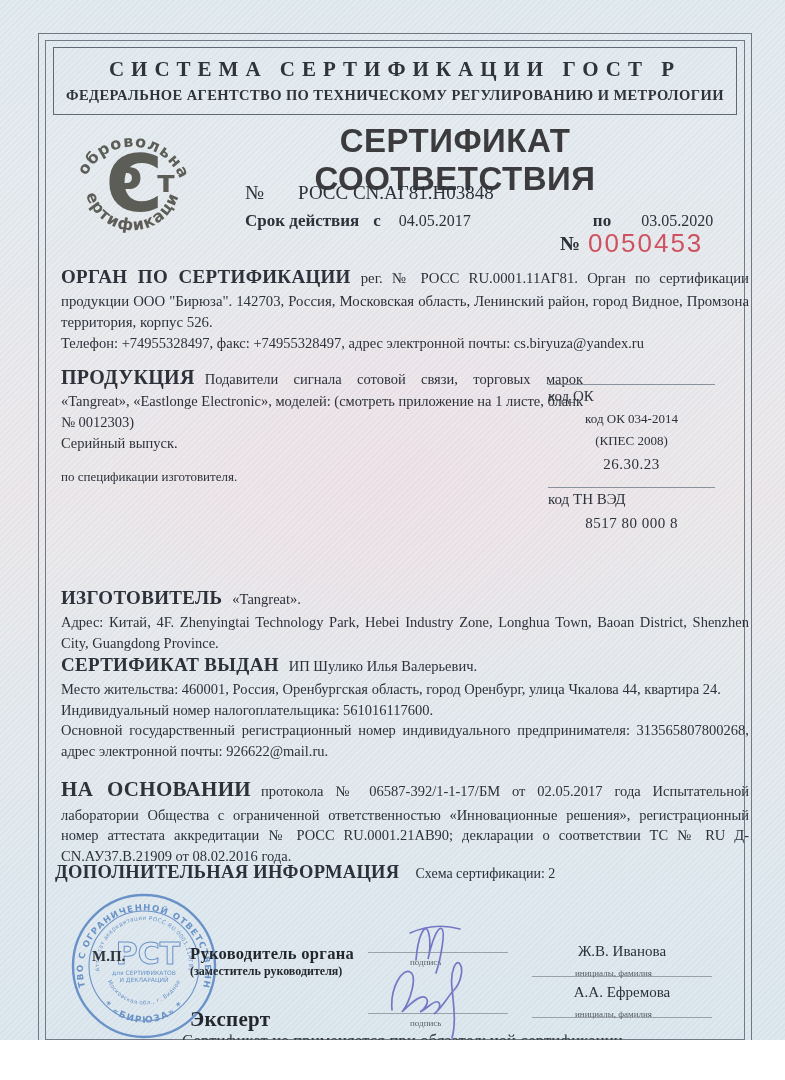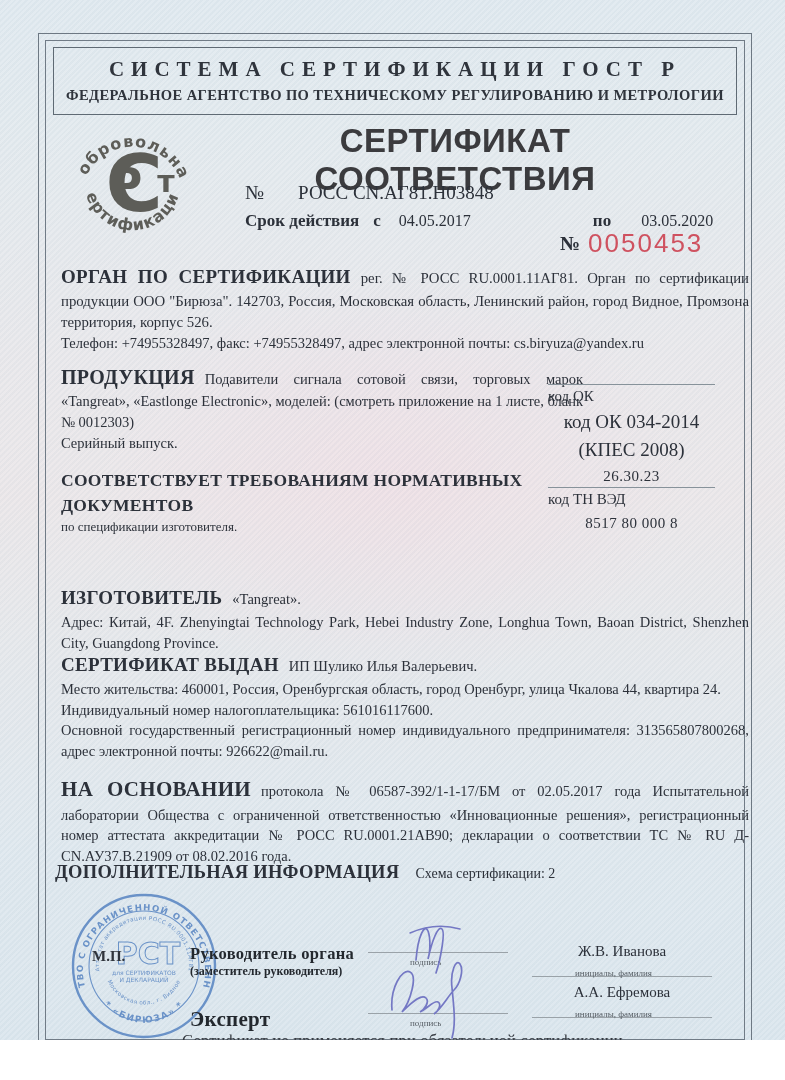--- a/index.html
+++ b/index.html
@@ -23,21 +23,21 @@
   .row-no .nosign{font-size:20px;margin-right:34px;}
   .row-valid{position:absolute;left:245px;top:211px;font-size:16px;}
   .row-valid b{font-size:17px;}
   .serial{position:absolute;left:560px;top:228px;font-size:20px;font-weight:bold;color:#2c313a;}
   .serial .num{font-family:"Liberation Sans",sans-serif;font-weight:400;font-size:26px;color:#cf5260;letter-spacing:2px;margin-left:8px;vertical-align:-2px;}
   .sec{position:absolute;left:61px;width:688px;font-size:14.5px;line-height:1.42;color:#2c313a;}
   .sec .h{font-weight:bold;font-size:19px;letter-spacing:.3px;margin-right:10px;}
   .just{text-align:justify;}
   .codebox{position:absolute;left:548px;width:167px;border-top:1px solid #87929a;padding-top:3px;font-size:15px;color:#2c313a;}
   .codebox .cl{text-align:left;}
-  .codebox .cc{text-align:center;font-size:19px;margin-top:6px;}
+  .codebox .cc{text-align:center;font-size:13px;margin-top:6px;}
   .codebox .cv{text-align:center;font-size:15px;margin-top:7px;letter-spacing:.5px;}
   .addl{position:absolute;left:55px;top:862px;font-size:14px;}
   .addl .h{font-weight:bold;font-size:18.5px;letter-spacing:.3px;margin-right:16px;}
   .mp{position:absolute;left:92px;top:948px;font-weight:bold;font-size:15px;color:#2f343c;}
   .siglabel{position:absolute;left:190px;font-weight:bold;color:#23282e;}
   .l-head{top:944px;font-size:16.5px;letter-spacing:.3px;}
   .l-sub{top:964px;font-size:12px;}
   .l-exp{top:1007px;font-size:21px;letter-spacing:.3px;}
   .sigline{position:absolute;border-bottom:1px solid #9aa2a8;width:140px;left:368px;}
   .cap{position:absolute;font-size:9px;color:#555c63;}
@@ -109,21 +109,20 @@
   </div>
 
   <div class="codebox" style="top:384px;">
     <div class="cl">код ОК</div>
     <div class="cc">код ОК 034-2014</div>
     <div class="cc">(КПЕС 2008)</div>
     <div class="cv">26.30.23</div>
   </div>
 
   <div class="sec" style="top:468px;width:540px;">
-    <span class="h" style="font-size:17.5px;">СООТВЕТСТВУЕТ ТРЕБОВАНИЯМ НОРМАТИВНЫХ ДОКУМЕНТОВ</span>
     <div style="font-size:13px;">по спецификации изготовителя.</div>
   </div>
 
   <div class="codebox" style="top:487px;">
     <div class="cl">код ТН ВЭД</div>
     <div class="cv">8517 80 000 8</div>
   </div>
 
   <div class="sec just" style="top:585px;">
     <span class="h">ИЗГОТОВИТЕЛЬ</span><span>«Tangreat».</span>

